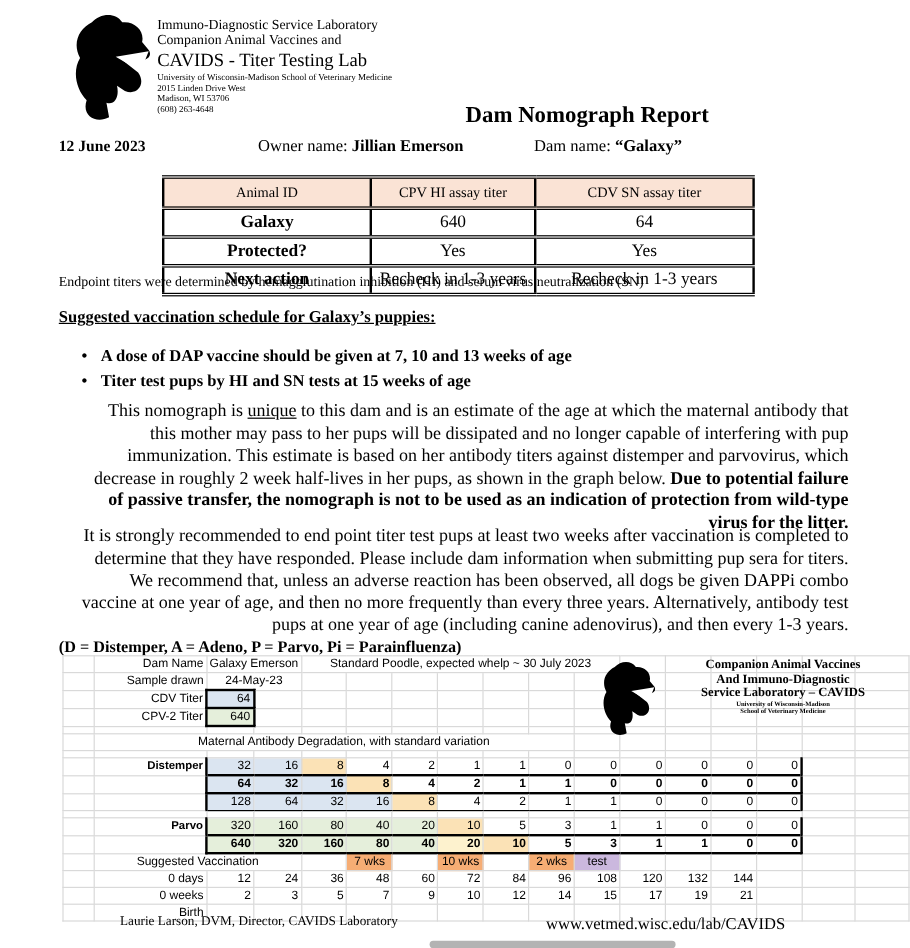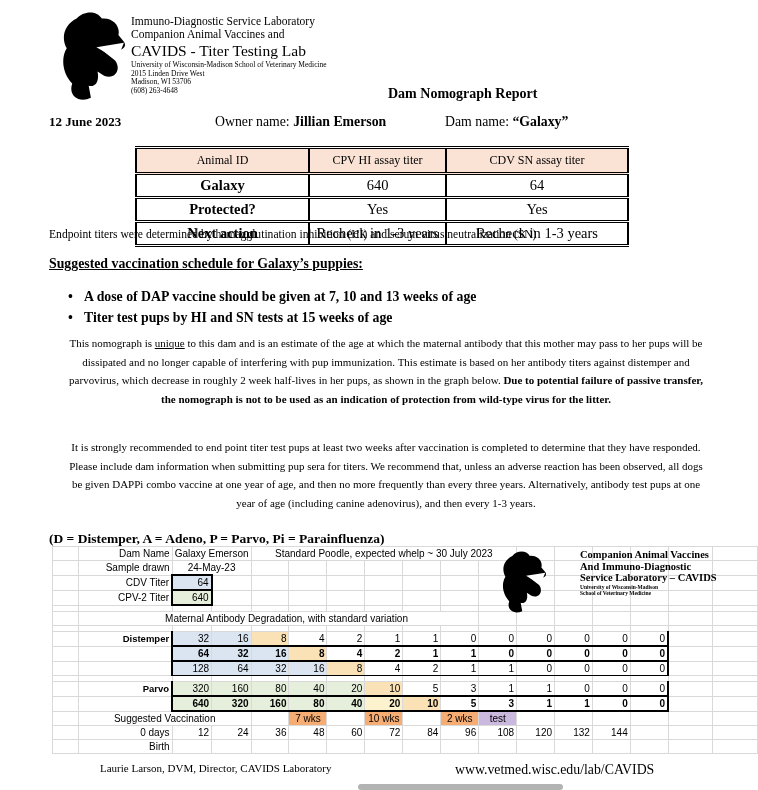--- a/index.html
+++ b/index.html
@@ -5,21 +5,21 @@
   html,body{margin:0;padding:0;}
   body{width:758px;height:790px;background:#ffffff;position:relative;
        font-family:"Liberation Serif",serif;color:#000;overflow:hidden;}
   .abs{position:absolute;}
 
   
   .lab-lines{left:131px;top:15px;}
   .lab-line{font-size:11.5px;line-height:13px;}
   .lab-name{font-size:15.5px;line-height:18px;margin:1px 0 1px 0;}
   .lab-small{font-size:7.5px;line-height:8.6px;}
-  .report-title{left:388px;top:86px;font-weight:bold;font-size:14px;}
+  .report-title{left:388px;top:86px;font-weight:bold;font-size:19px;}
 
   
   .info-date{left:49px;top:114px;font-weight:bold;font-size:13px;}
   .info-owner{left:215px;top:114px;font-size:13.8px;}
   .info-dam{left:445px;top:114px;font-size:13.8px;}
   .bold{font-weight:bold;}
 
   
   .titer-table{left:135px;top:146px;border-collapse:collapse;}
   .titer-table th,.titer-table td{
@@ -29,21 +29,21 @@
   .titer-table th{font-size:12px;height:23px;font-weight:normal;}
   .titer-table td{font-size:14.5px;height:21px;}
   .titer-table td.rowlbl{font-weight:bold;}
   .c0{width:173px;}.c1{width:137px;}.c2{width:182px;}
 
   .footnote{left:49px;top:228px;font-size:11.6px;}
   .sched-heading{left:49px;top:256px;font-size:13.8px;font-weight:bold;text-decoration:underline;}
   .bullets{left:68px;top:286px;width:620px;}
   .bullet-item{font-size:13.8px;font-weight:bold;line-height:21px;}
   .bullet-dot{display:inline-block;width:16px;}
-  .para{left:65px;top:0;width:642px;font-size:11px;line-height:18.6px;text-align:center;}
+  .para{left:65px;top:0;width:642px;font-size:15px;line-height:18.6px;text-align:right;}
   .p1{top:334px;}
   .p2{top:438px;}
   .legend{left:49px;top:531px;font-size:13.5px;font-weight:bold;}
   .uline{text-decoration:underline;}
 
   
   .sheet{left:52px;top:546px;}
   .sheet table{border-collapse:collapse;table-layout:fixed;font-family:"Liberation Sans",sans-serif;font-size:10px;}
   .sheet td{border:1px solid #d9d9d9;height:13px;padding:0 2px;white-space:nowrap;overflow:visible;}
   .sheet tr.short td{height:5px;}
@@ -54,21 +54,21 @@
   .sheet td.b{font-weight:bold;}
   .sheet td.box{border:2px solid #000;}
   .sheet td.bk{border-top:1px solid #000;border-bottom:1px solid #000;}
   .sheet td.bk2{border-top:2px solid #000;border-bottom:2px solid #000;}
   .sheet td.bkl{border-left:2px solid #000;}
   .sheet td.bkr{border-right:2px solid #000;}
   .sheet td.seclbl{font-weight:bold;font-size:9.5px;}
 
   
   .sheet-logo{left:500px;top:549px;width:255px;}
-  .sheet-logo .tx{margin-left:80px;}
+  .sheet-logo .tx{margin-left:50px;text-align:center;}
   .slg-line{font-size:10.5px;font-weight:bold;line-height:11.5px;font-family:"Liberation Serif",serif;}
   .slg-small{font-size:5.5px;font-weight:bold;line-height:6.5px;font-family:"Liberation Serif",serif;}
 
   
   .footer-director{left:100px;top:762px;font-size:11px;}
   .footer-site{left:455px;top:762px;font-size:13.8px;}
   .scroll-thumb{left:358px;top:784px;width:205px;height:6px;background:#b3b3b3;border-radius:3px;}
 </style>
 </head>
 <body>
@@ -420,20 +420,39 @@
           <td class="num">108</td>
           <td class="num">120</td>
           <td class="num">132</td>
           <td class="num">144</td>
           <td></td>
           <td></td>
           <td></td>
         </tr>
         <tr>
           <td></td>
+          <td class="lbl">0 weeks</td>
+          <td class="num">2</td>
+          <td class="num">3</td>
+          <td class="num">5</td>
+          <td class="num">7</td>
+          <td class="num">9</td>
+          <td class="num">10</td>
+          <td class="num">12</td>
+          <td class="num">14</td>
+          <td class="num">15</td>
+          <td class="num">17</td>
+          <td class="num">19</td>
+          <td class="num">21</td>
+          <td></td>
+          <td></td>
+          <td></td>
+        </tr>
+        <tr>
+          <td></td>
           <td class="lbl">Birth</td>
           <td></td>
           <td></td>
           <td></td>
           <td></td>
           <td></td>
           <td></td>
           <td></td>
           <td></td>
           <td></td>

